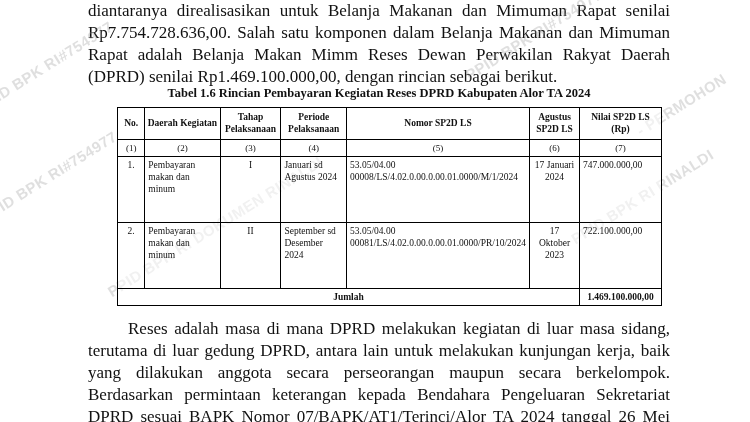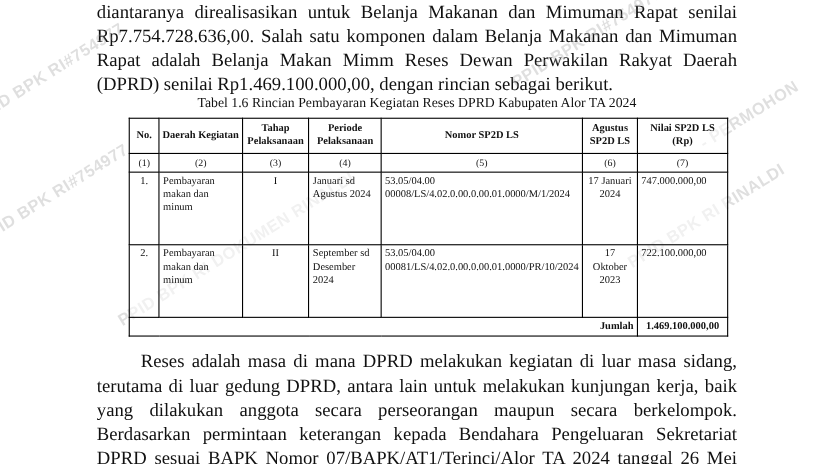--- a/index.html
+++ b/index.html
@@ -96,21 +96,21 @@
   }
 
   
   .tbl-caption {
     position: absolute;
     left: 88px;
     top: 86px;
     width: 582px;
     text-align: center;
     font-size: 12.5px;
-    font-weight: normal;
+    font-weight: bold;
     font-family: "Liberation Serif", serif;
     z-index: 6;
   }
 
   
   .tbl-wrap {
     position: absolute;
     left: 106px;
     top: 107px;
     width: 545px;
@@ -145,21 +145,21 @@
   }
   .c-center { text-align: center; }
   .c-left { text-align: left; font-family: Liberation Serif, serif; }
   .c-right { text-align: left; }
   .cell-num { text-align: center; }
   .total-row td {
     font-weight: bold;
     padding: 3px 4px;
   }
   .total-label {
-    text-align: right;
+    text-align: center;
     font-weight: bold;
   }
   .total-val {
     text-align: center;
     font-weight: bold;
   }
 
   col.c1 { width: 40px; }
   col.c2 { width: 108px; }
   col.c3 { width: 68px; }

